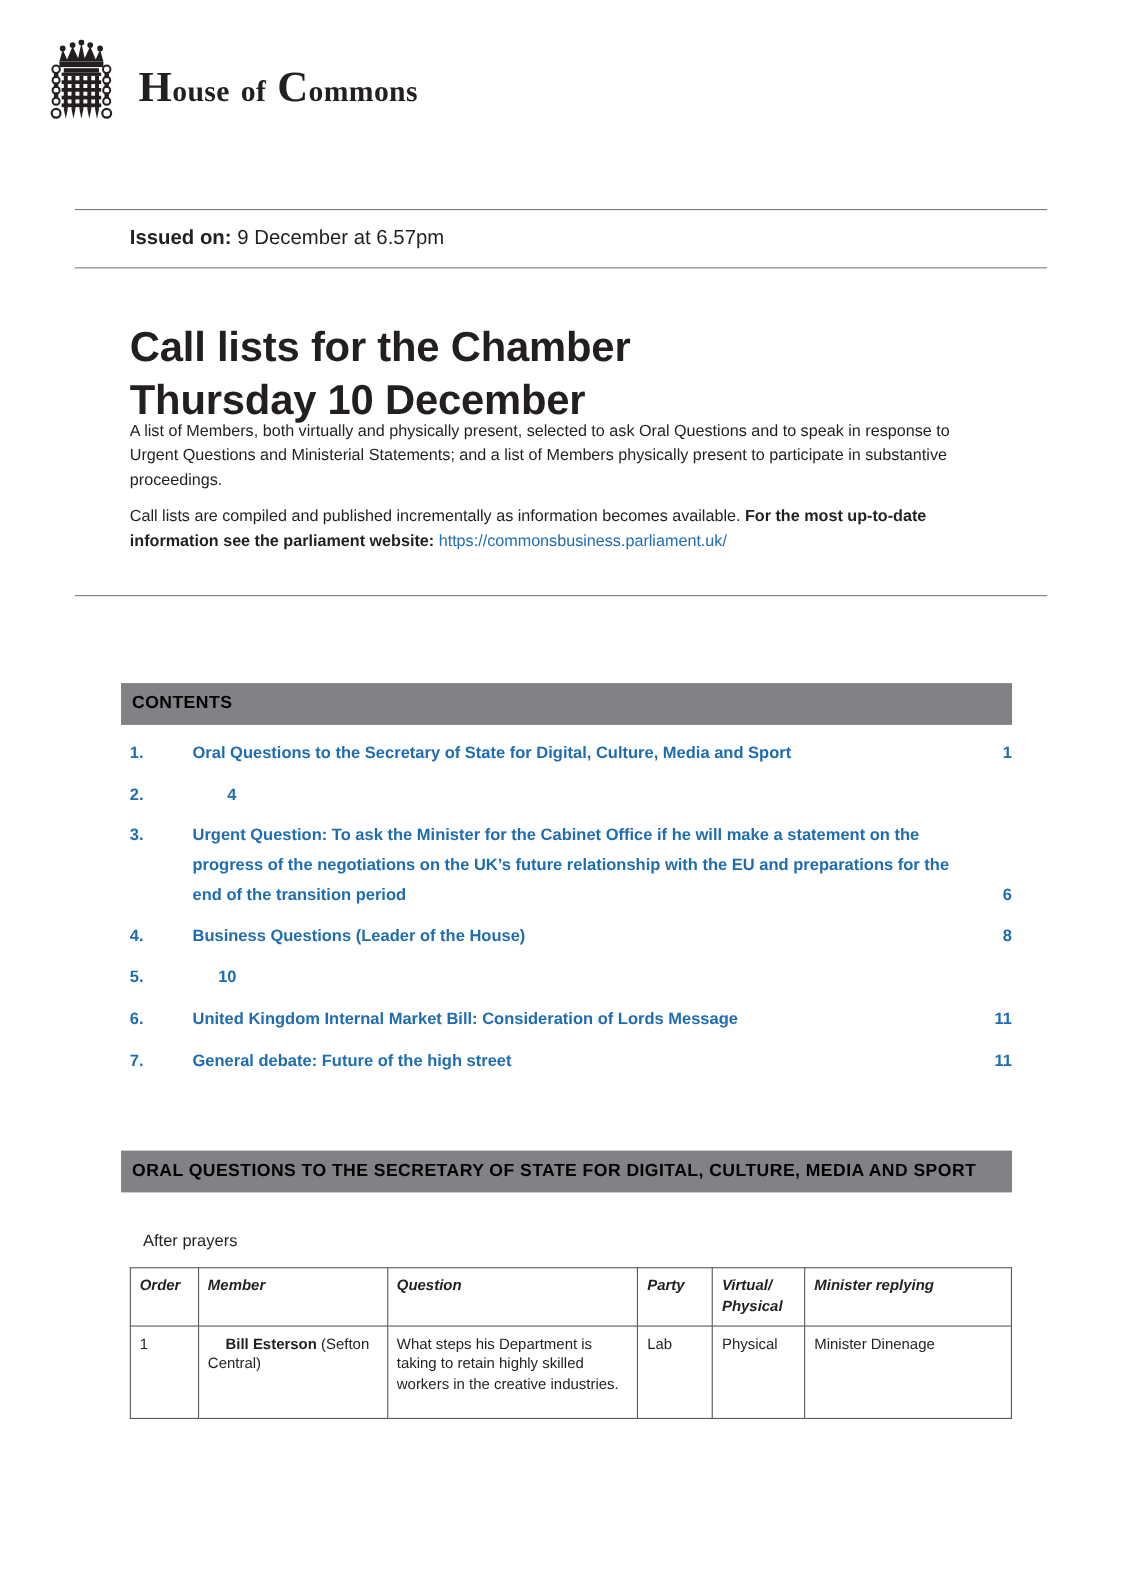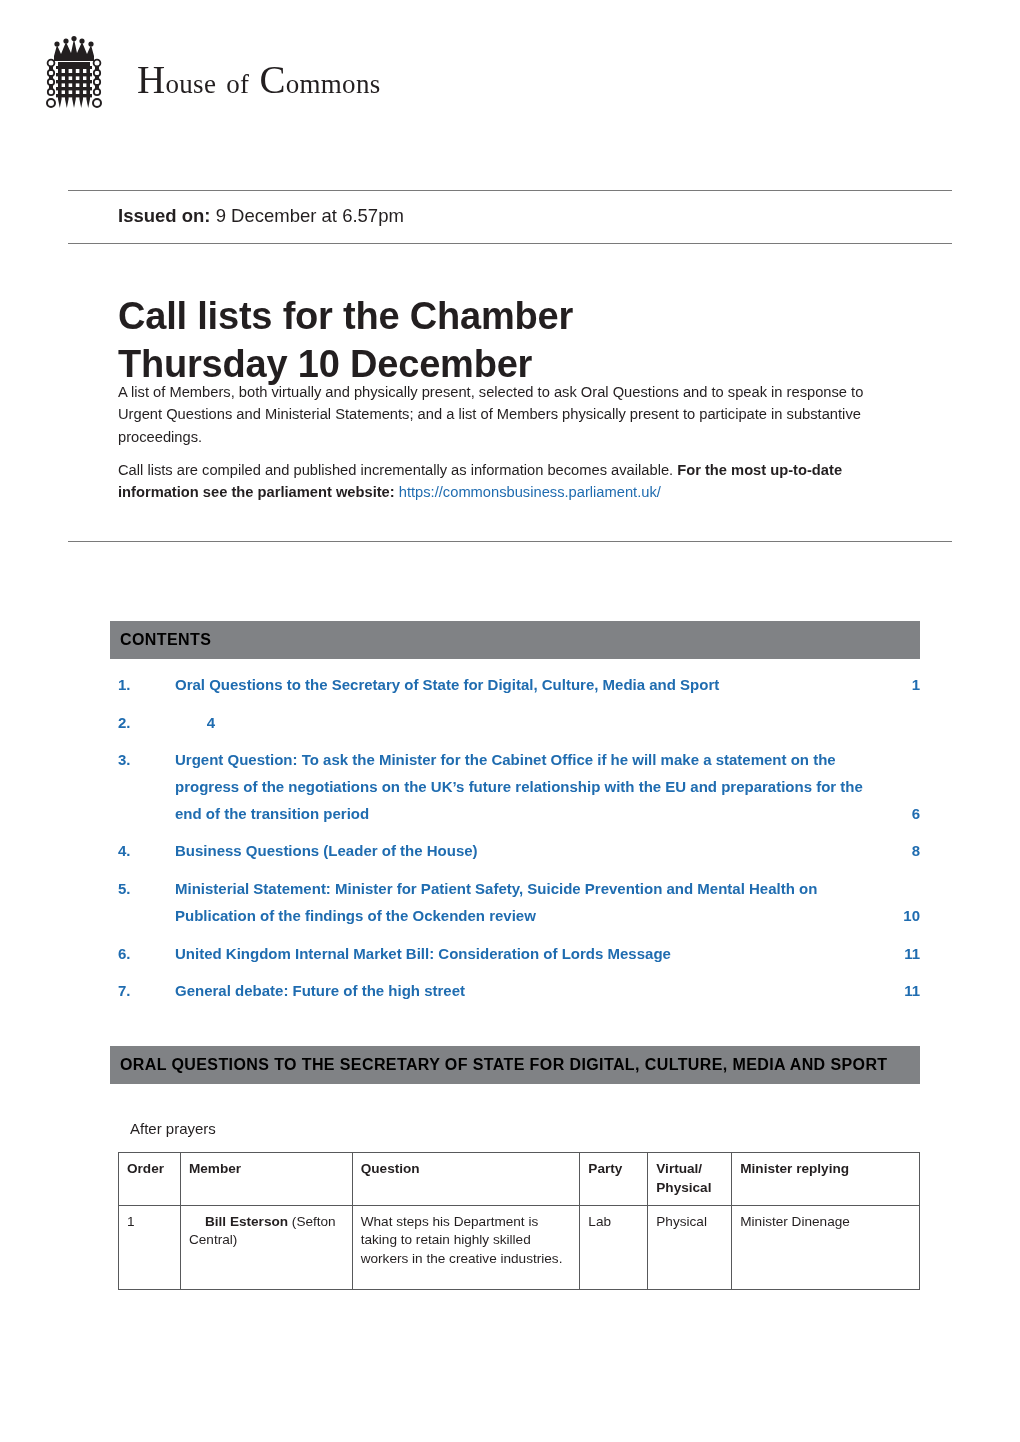--- a/index.html
+++ b/index.html
@@ -17,21 +17,22 @@
 
   .page { position: relative; width: 1020px; height: 1442px; }
 
   
   .masthead {
     position: absolute;
     left: 38px;
     top: 36px;
     display: flex;
     align-items: center;
-    gap: 27px;
+    gap: 16px;
+    font-weight: bold;
   }
   .portcullis { width: 72px; height: 86px; display: block; }
   .masthead-title {
     font-family: "Liberation Serif", "DejaVu Serif", serif;
     font-size: 39px;
     line-height: 1;
     color: #231f20;
     letter-spacing: 0.3px;
     white-space: nowrap;
   }
@@ -152,21 +153,21 @@
   }
   table.calllist th,
   table.calllist td {
     border: 1px solid #58595b;
     padding: 7px 8px 7px 8px;
     vertical-align: top;
     text-align: left;
     line-height: 1.38;
   }
   table.calllist th { font-weight: bold; }
-  table.calllist thead th { height: 44px; }
+  table.calllist thead th { height: 44px; font-style: italic; }
   .col-order { width: 62px; }
   .col-member { width: 172px; }
   .col-question { width: 228px; }
   .col-party { width: 68px; }
   .col-vp { width: 84px; }
   .col-minister { width: 188px; }
   td.cell-member b { font-weight: bold; padding-left: 16px; }
   tbody tr td { height: 84px; }
 </style>
 </head>
@@ -261,21 +262,20 @@
       <span class="toc-label">Urgent Question: To ask the Minister for the Cabinet Office if he will make a statement on the progress of the negotiations on the UK’s future relationship with the EU and preparations for the end of the transition period</span>
       <span class="toc-page">6</span>
     </div>
     <div class="toc-row">
       <span class="toc-num">4.</span>
       <span class="toc-label">Business Questions (Leader of the House)</span>
       <span class="toc-page">8</span>
     </div>
     <div class="toc-row">
       <span class="toc-num">5.</span>
-      <span class="toc-label">Ministerial Statement: Minister for Patient Safety, Suicide Prevention and Mental Health on Publication of the findings of the Ockenden review</span>
       <span class="toc-page">10</span>
     </div>
     <div class="toc-row">
       <span class="toc-num">6.</span>
       <span class="toc-label">United Kingdom Internal Market Bill: Consideration of Lords Message</span>
       <span class="toc-page">11</span>
     </div>
     <div class="toc-row">
       <span class="toc-num">7.</span>
       <span class="toc-label">General debate: Future of the high street</span>

